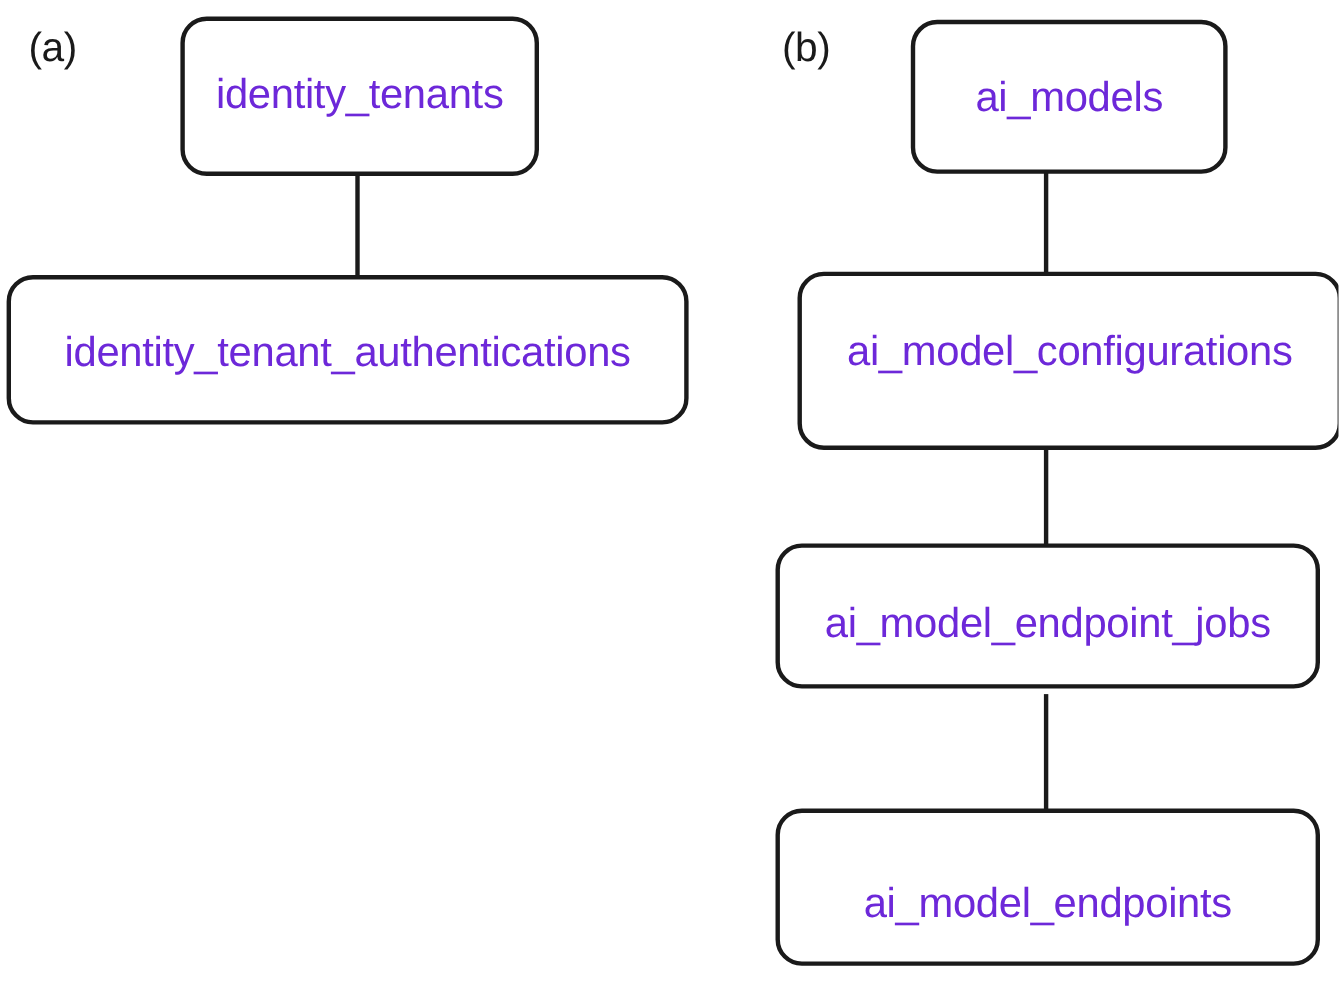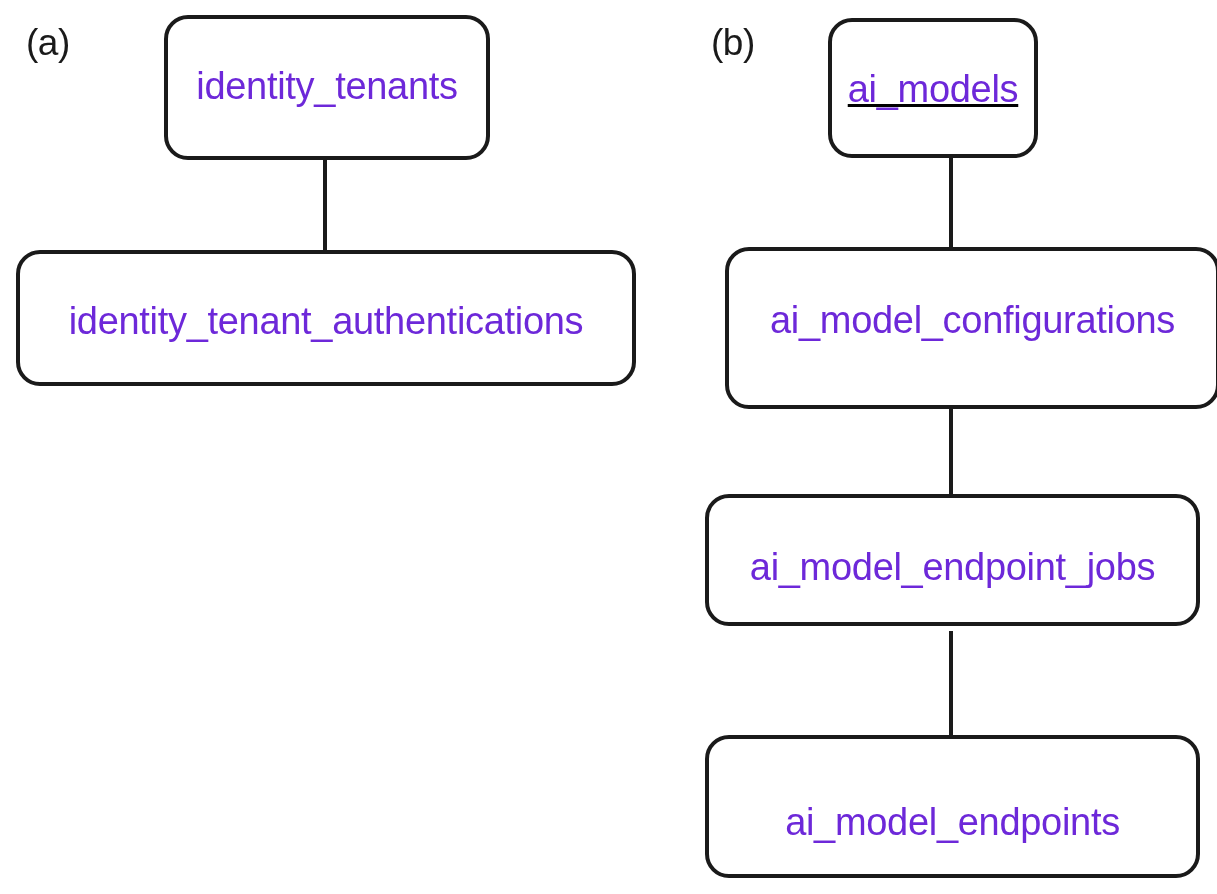--- a/index.html
+++ b/index.html
@@ -57,33 +57,33 @@
 <div id="canvas">
 
   <div class="panel-label" style="left:26px; top:24px;">(a)</div>
 
   <div class="edge" style="left:323px; top:155px; height:98px;"></div>
 
   <div class="node" style="left:164px; top:15px; width:326px; height:145px; padding-top:48px;">
     <span class="node-label">identity_tenants</span>
   </div>
 
-  <div class="node" style="left:16px; top:250px; width:620px; height:136px; padding-top:48px;">
+  <div class="node" style="left:6px; top:250px; width:620px; height:136px; padding-top:48px;">
     <span class="node-label">identity_tenant_authentications</span>
   </div>
 
   <div class="panel-label" style="left:711px; top:24px;">(b)</div>
 
   <div class="edge" style="left:949px; top:154px; height:96px;"></div>
 
   <div class="edge" style="left:949px; top:386px; height:110px;"></div>
 
   <div class="edge" style="left:949px; top:631px; height:108px;"></div>
 
-  <div class="node" style="left:828px; top:18px; width:210px; height:140px; padding-top:48px;text-decoration:underline;">
+  <div class="node" style="left:828px; top:18px; width:288px; height:140px; padding-top:48px;">
     <span class="node-label">ai_models</span>
   </div>
 
   <div class="node" style="left:705px; top:247px; width:495px; height:162px; padding-top:50px;margin-left:20px;">
     <span class="node-label">ai_model_configurations</span>
   </div>
 
   <div class="node" style="left:705px; top:494px; width:495px; height:132px; padding-top:50px;">
     <span class="node-label">ai_model_endpoint_jobs</span>
   </div>

